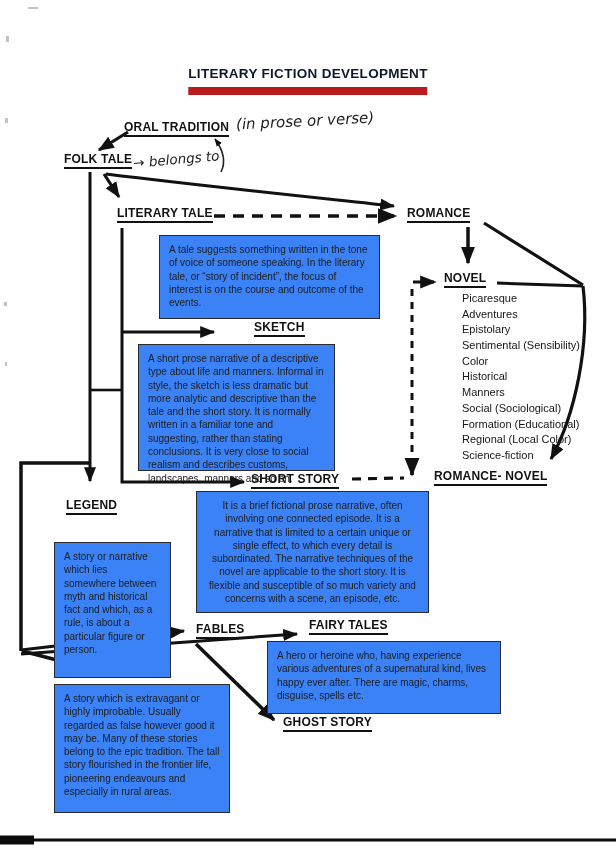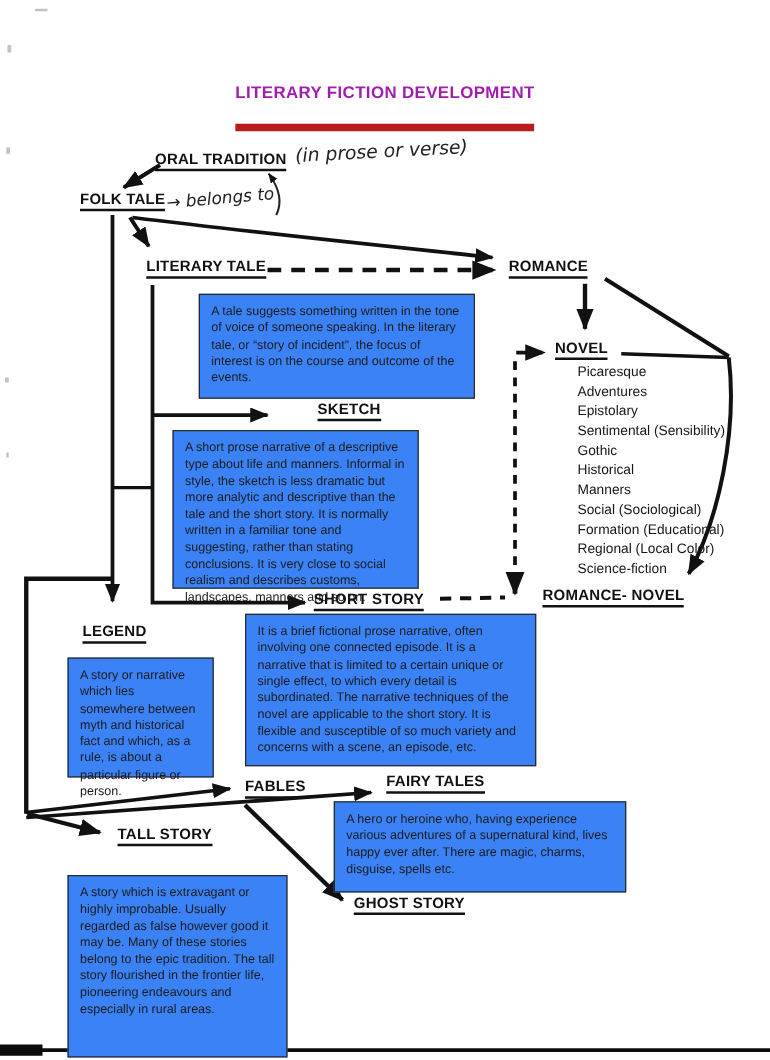--- a/index.html
+++ b/index.html
@@ -7,29 +7,29 @@
     position:relative;width:616px;height:848px;background:#ffffff;
     font-family:"Liberation Sans",sans-serif;color:#1c1c1c;overflow:hidden;
     box-shadow:0 0 4px rgba(0,0,0,.25);
   }
   .hd{
     position:absolute;font-weight:bold;font-size:12px;letter-spacing:.2px;
     color:#111;border-bottom:2px solid #111;padding-bottom:1px;white-space:nowrap;text-align:right;
   }
   #title{
     position:absolute;top:66px;left:50%;transform:translateX(-50%);
-    font-weight:bold;font-size:13.5px;letter-spacing:.3px;color:#a21caf;
-    border-bottom:6px solid #b91c1c;padding-bottom:18px;white-space:nowrap;
+    font-weight:bold;font-size:13.5px;letter-spacing:.3px;color:#0f172a;
+    border-bottom:8px solid #b91c1c;padding-bottom:6px;white-space:nowrap;
   }
   .box{
     position:absolute;border:1.5px solid #2a2a2a;background:#3b82f6;
     font-size:10px;line-height:1.33;color:#1c1c1c;box-sizing:border-box;
   }
   .box .inner{padding:7px 9px;}
-  .center{}
+  .center{text-align:center;}
   #novel-list{position:absolute;left:418px;top:291px;font-size:11px;color:#161616;}
   #novel-list .nt{height:15.7px;line-height:15.7px;white-space:nowrap;margin-left:44px;}
   .hand{
     position:absolute;font-style:italic;color:#222;
     font-family:"DejaVu Sans",sans-serif;white-space:nowrap;
   }
   #hand-prose{left:236px;top:112px;font-size:15px;transform:rotate(-3deg);}
   #hand-belongs{left:133px;top:151px;font-size:13.5px;transform:rotate(-5deg);}
   svg#wires{position:absolute;left:0;top:0;pointer-events:none;}
   .speck{position:absolute;background:#c2c2c2;}
@@ -123,39 +123,39 @@
   </div>
 
   <div class="box" style="left:138px;top:344px;width:197px;height:127px">
     <div class="inner">A short prose narrative of a descriptive type about life and manners.  Informal in style, the sketch is less dramatic but more analytic and descriptive than the tale and the short story. It is normally written in a familiar tone and suggesting, rather than stating conclusions. It is very close to social realism and describes customs, landscapes, manners and so on.</div>
   </div>
 
   <div class="box center" style="left:196px;top:491px;width:233px;height:122px">
     <div class="inner">It is a brief fictional prose narrative, often involving one connected episode. It is a narrative that is limited to a certain unique or single effect, to which every detail is subordinated. The narrative techniques of the novel are applicable to the short story. It is flexible and susceptible of so much variety and concerns with a scene, an episode, etc.</div>
   </div>
 
-  <div class="box" style="left:54px;top:526px;width:117px;height:96px">
+  <div class="box" style="left:54px;top:542px;width:117px;height:136px">
     <div class="inner">A story or narrative which lies somewhere between myth and historical fact and which, as a rule, is about a particular figure or person.</div>
   </div>
 
   <div class="box" style="left:267px;top:641px;width:234px;height:73px">
     <div class="inner">A hero or heroine who, having experience various adventures of a supernatural kind, lives happy ever after.  There are magic, charms, disguise, spells etc.</div>
   </div>
 
-  <div class="box" style="left:54px;top:700px;width:176px;height:146px">
+  <div class="box" style="left:54px;top:684px;width:176px;height:129px">
     <div class="inner">A story which is extravagant or highly improbable. Usually regarded as false however good it may be. Many of these stories belong to the epic tradition. The tall story flourished in the frontier life, pioneering endeavours and especially in rural areas.</div>
   </div>
 
 
   <div id="novel-list">
     <div class="nt">Picaresque</div>
     <div class="nt">Adventures</div>
     <div class="nt">Epistolary</div>
     <div class="nt">Sentimental (Sensibility)</div>
-    <div class="nt">Gothic</div>
+    <div class="nt">Color</div>
     <div class="nt">Historical</div>
     <div class="nt">Manners</div>
     <div class="nt">Social (Sociological)</div>
     <div class="nt">Formation (Educational)</div>
     <div class="nt">Regional (Local Color)</div>
     <div class="nt">Science-fiction</div>
   </div>
 
 </div>
 

